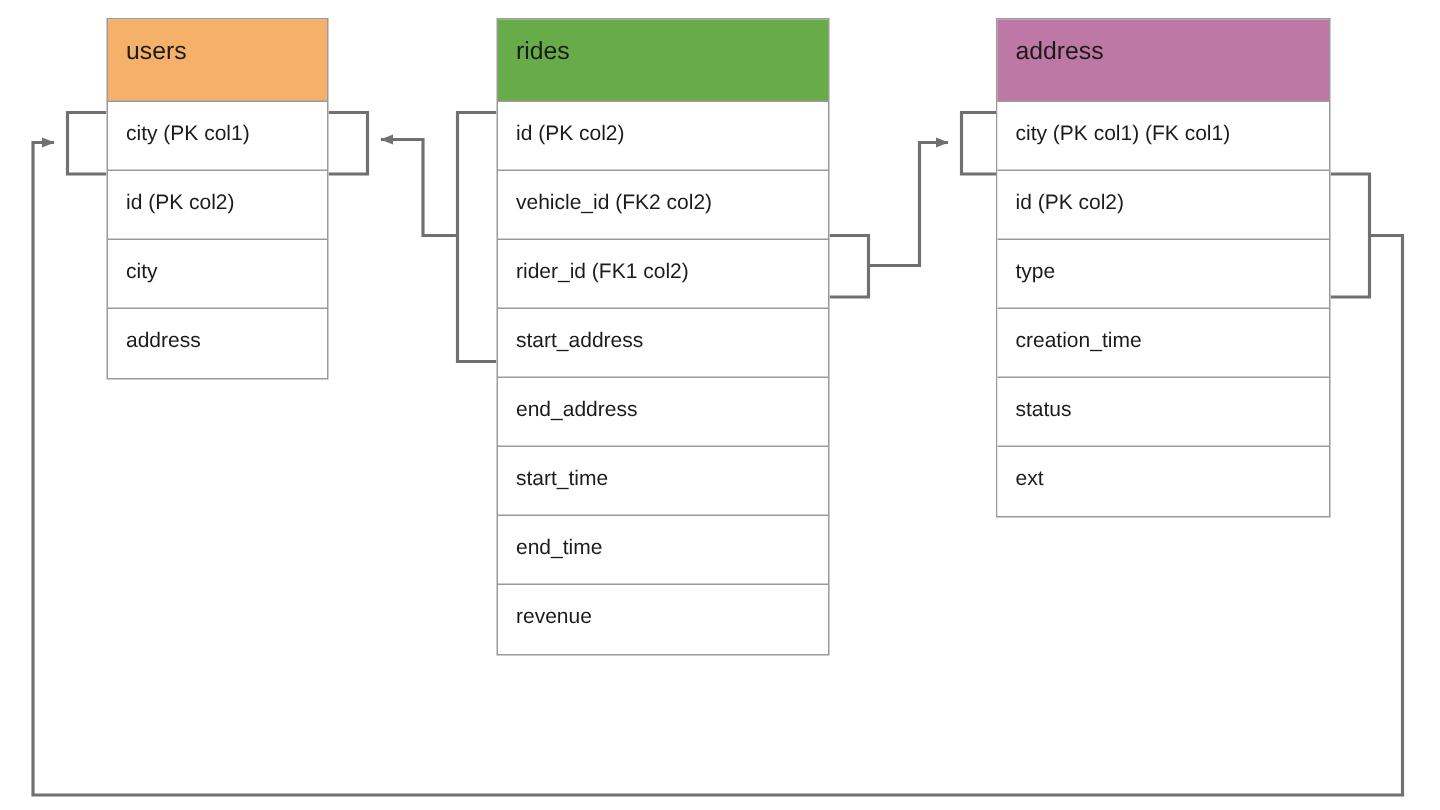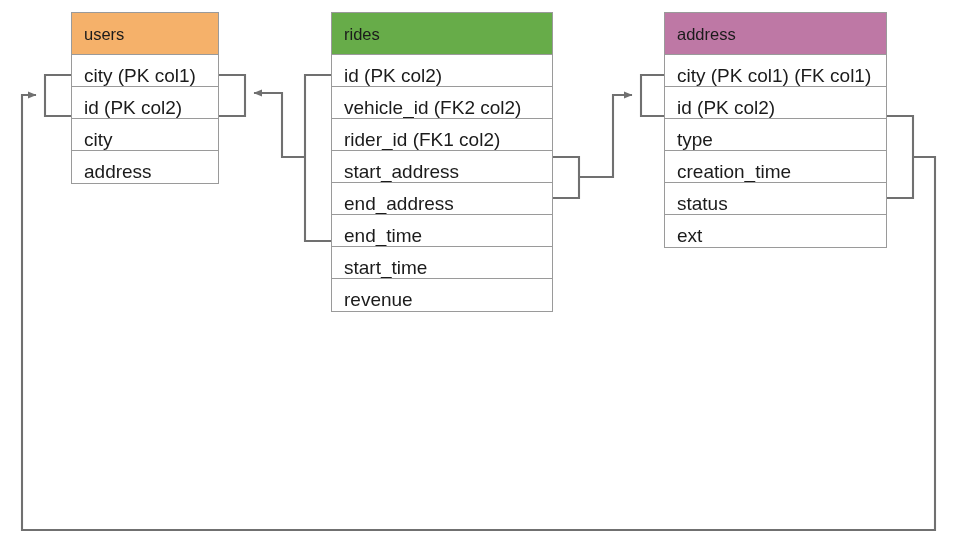--- a/index.html
+++ b/index.html
@@ -31,35 +31,35 @@
   }
   .entity {
     position: absolute;
     box-sizing: border-box;
     background: #ffffff;
     border: 1px solid #9a9a9a;
     z-index: 2;
   }
   .entity-header {
     box-sizing: border-box;
-    height: 42px;
+    height: 55px;
     line-height: 42px;
     padding: 0 0 0 12px;
     font-size: 16.5px;
     color: #1b1b1b;
     border-bottom: 1px solid #9a9a9a;
     white-space: nowrap;
     overflow: hidden;
   }
   .entity-field {
     box-sizing: border-box;
-    height: 32px;
+    height: 46px;
     line-height: 41px;
     padding: 0 0 0 12px;
-    font-size: 19px;
+    font-size: 14px;
     color: #1b1b1b;
     border-bottom: 1px solid #9a9a9a;
     white-space: nowrap;
     overflow: hidden;
     background: #ffffff;
   }
   .entity-field:last-child {
     border-bottom: none;
   }
 </style>
@@ -108,22 +108,22 @@
     <div class="entity-field">address</div>
   </div>
 
   <div class="entity" style="left:331px; top:12px; width:222px;">
     <div class="entity-header" style="background:#67ac49;">rides</div>
     <div class="entity-field">id (PK col2)</div>
     <div class="entity-field">vehicle_id (FK2 col2)</div>
     <div class="entity-field">rider_id (FK1 col2)</div>
     <div class="entity-field">start_address</div>
     <div class="entity-field">end_address</div>
+    <div class="entity-field">start_time</div>
     <div class="entity-field">end_time</div>
-    <div class="entity-field">start_time</div>
     <div class="entity-field">revenue</div>
   </div>
 
   <div class="entity" style="left:664px; top:12px; width:223px;">
     <div class="entity-header" style="background:#be78a5;">address</div>
     <div class="entity-field">city (PK col1) (FK col1)</div>
     <div class="entity-field">id (PK col2)</div>
     <div class="entity-field">type</div>
     <div class="entity-field">creation_time</div>
     <div class="entity-field">status</div>

